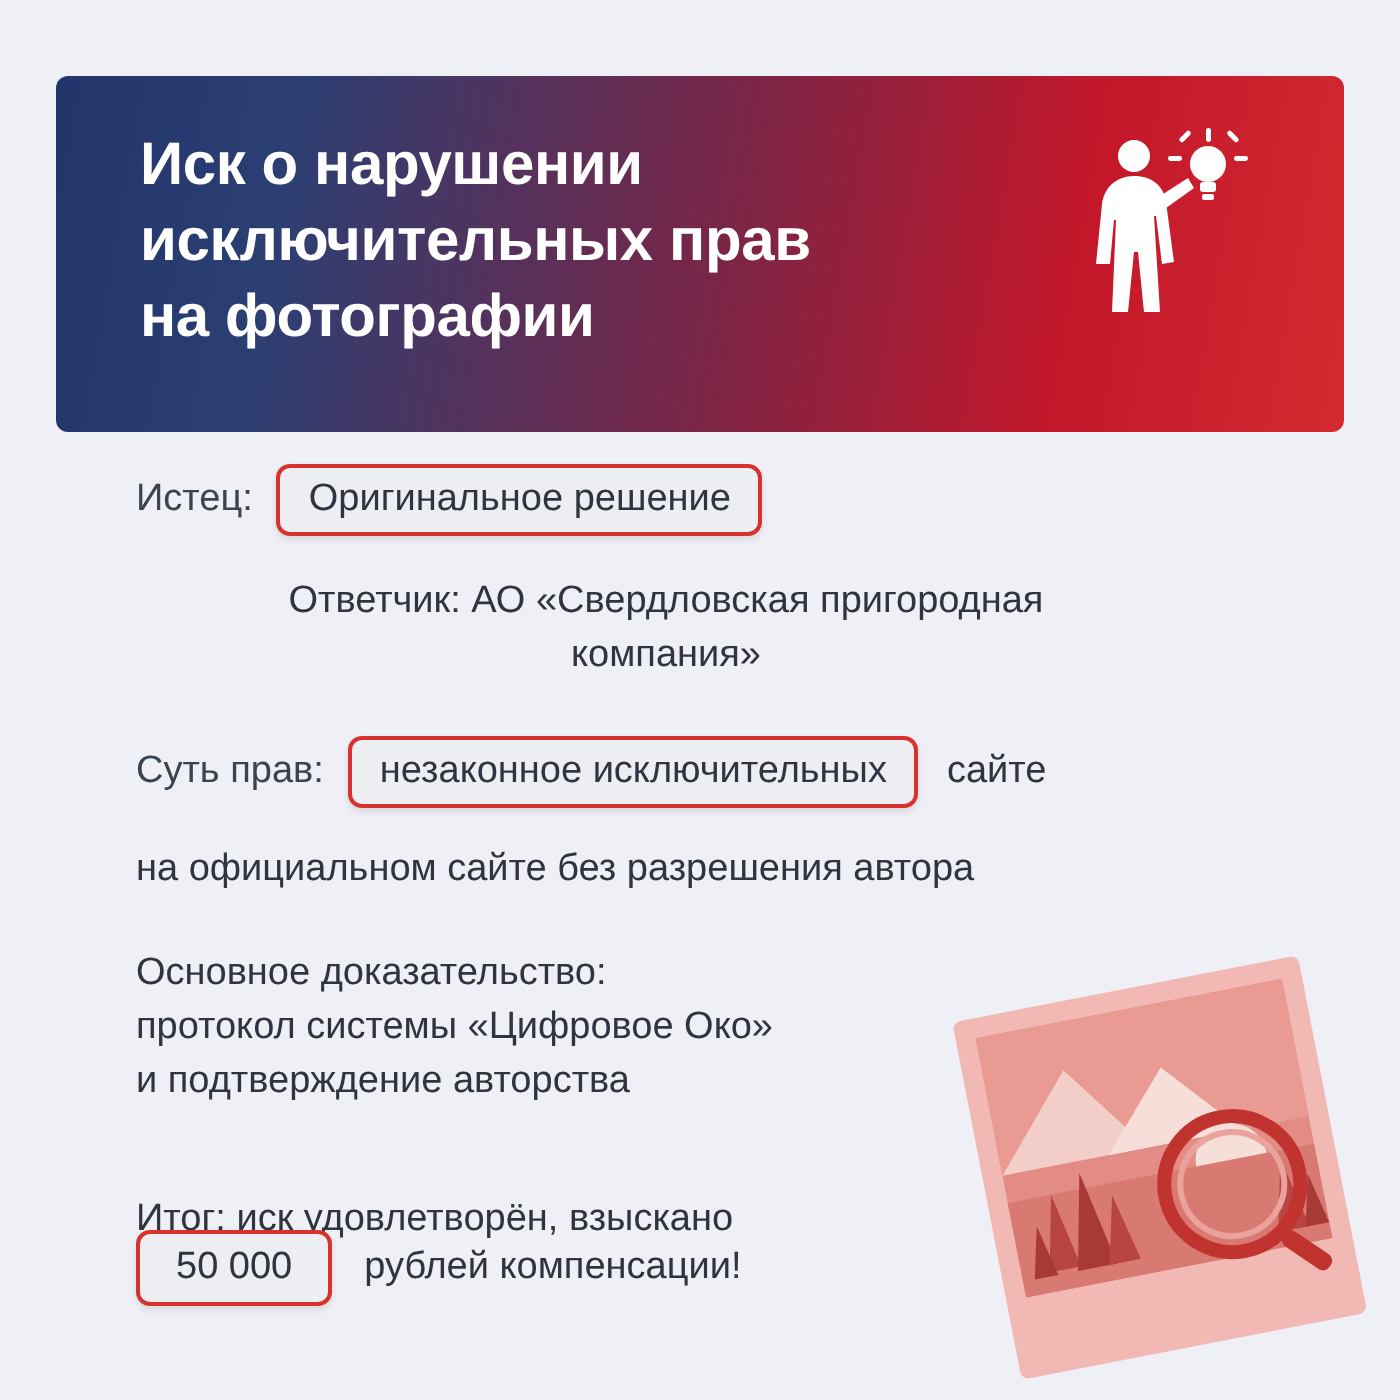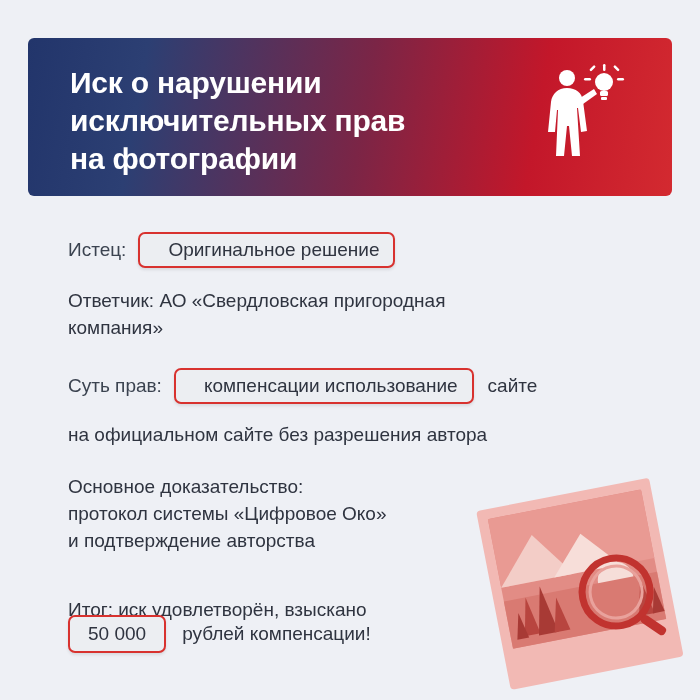--- a/index.html
+++ b/index.html
@@ -20,21 +20,21 @@
     background: #eef0f5;
     box-sizing: border-box;
   }
 
   
   .header {
     position: absolute;
     left: 28px;
     top: 38px;
     width: 644px;
-    height: 158px;
+    height: 178px;
     background: linear-gradient(100deg, #22356b 0%, #2c3f73 18%, #7b2546 52%, #c3172a 78%, #d32a30 100%);
     border-radius: 6px;
     overflow: hidden;
   }
   .header-title {
     position: absolute;
     left: 42px;
     top: 26px;
     width: 470px;
     color: #ffffff;
@@ -79,35 +79,35 @@
     line-height: 1.42;
     white-space: pre-line;
   }
 
   
   .chip {
     display: inline-block;
     background: #eceef2;
     border: 2px solid #d8322f;
     border-radius: 7px;
-    padding: 6px 14px 7px 28px;
+    padding: 6px 14px 7px 14px;
     color: #2f3440;
     font-size: 19px;
     line-height: 1;
     box-shadow: 0 2px 3px rgba(30,30,40,0.10);
   }
   .chip.small {
     padding: 7px 18px 8px 18px;
   }
 
   
   #row-plaintiff { left: 68px; top: 36px; }
   #row-plaintiff .label { margin-right: 12px; }
 
-  #defendant-block { left: 68px; top: 92px; width: 530px; }
+  #defendant-block { left: 68px; top: 92px; width: 530px; text-align: center; }
 
   #row-claim { left: 68px; top: 172px; }
   #row-claim .label { margin-right: 12px; }
   #row-claim .after { margin-left: 14px; }
 
   #claim-second-line { left: 68px; top: 226px; width: 580px; }
 
   #evidence-block { left: 68px; top: 278px; width: 450px; }
 
   #result-line { left: 68px; top: 377px; width: 460px; margin-top: 24px; }
@@ -162,21 +162,21 @@
     <div class="row" id="row-plaintiff">
       <span class="label">Истец:</span>
       <span class="chip">Оригинальное решение</span>
     </div>
 
     <div class="text-block" id="defendant-block">Ответчик: АО «Свердловская пригородная
 компания»</div>
 
     <div class="row" id="row-claim">
       <span class="label">Суть прав:</span>
-      <span class="chip">компенсации использование</span>
+      <span class="chip">незаконное исключительных</span>
       <span class="after">сайте</span>
     </div>
 
     <div class="text-block" id="evidence-block">Основное доказательство:
 протокол системы «Цифровое Око»
 и подтверждение авторства</div>
 
     <div class="text-block" id="claim-second-line">на официальном сайте без разрешения автора</div>
 
     <div class="text-block" id="result-line">Итог: иск удовлетворён, взыскано</div>

